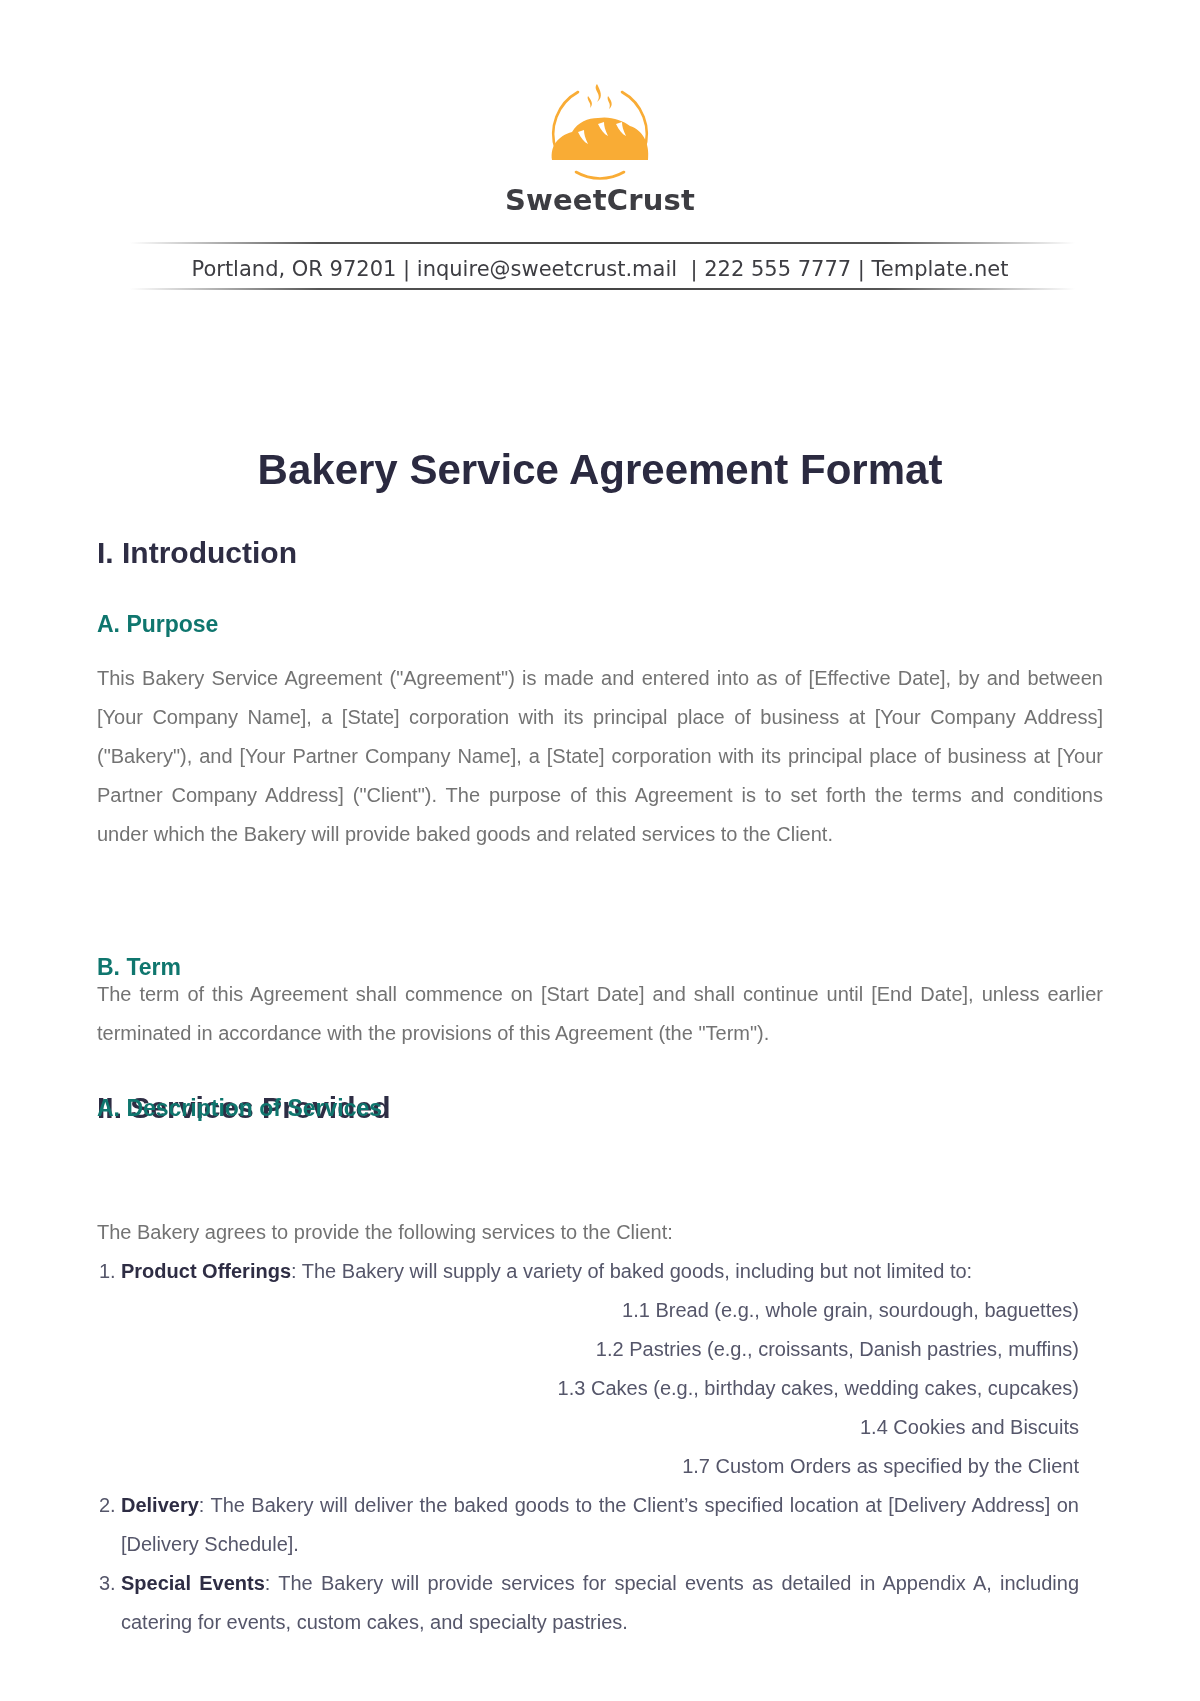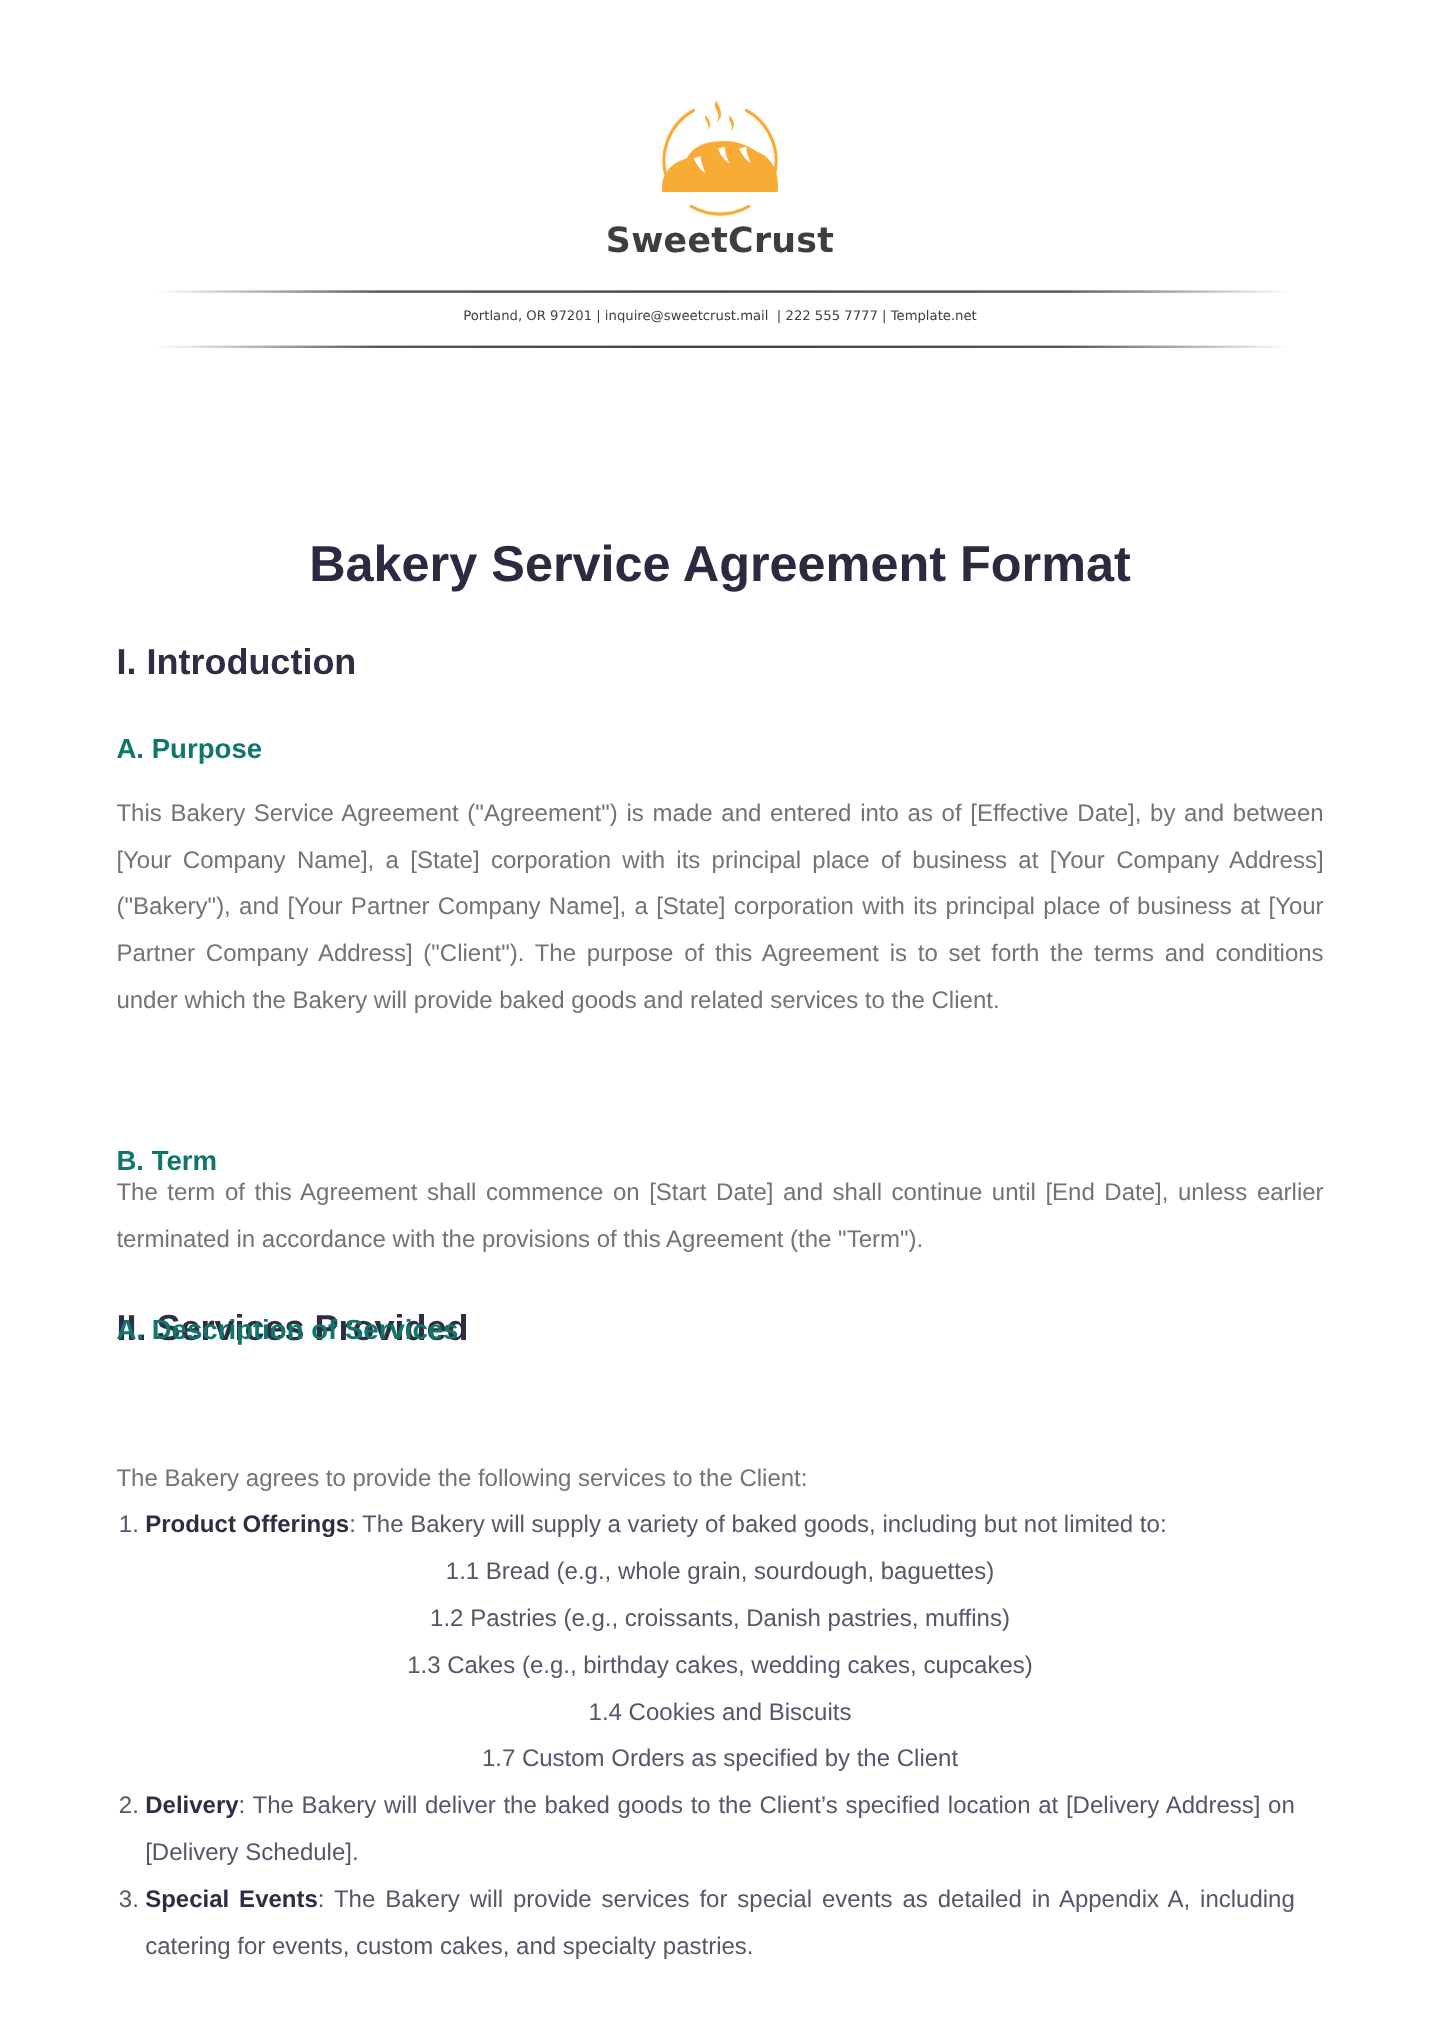--- a/index.html
+++ b/index.html
@@ -8,35 +8,35 @@
 
     .header { position: absolute; left: 0; top: 0; width: 1068px; height: 300px; }
     .logo { position: absolute; left: 548px; top: 80px; width: 104px; height: 104px; }
     .brand { position: absolute; left: 0; width: 1200px; top: 183px; text-align: center;
       font-family: "DejaVu Sans", sans-serif; font-weight: bold; font-size: 29px; color: #3d3d42; letter-spacing: 0.2px; }
     .rule { position: absolute; left: 130px; width: 945px; height: 2px;
       background: linear-gradient(to right, rgba(80,80,80,0) 0%, #555 20%, #444 50%, #555 80%, rgba(80,80,80,0) 100%); }
     .rule.top { top: 242px; }
     .rule.bottom { top: 288px; }
     .contact { position: absolute; left: 0; width: 1200px; top: 257px; text-align: center;
-      font-family: "DejaVu Sans", sans-serif; font-size: 11px; color: #3d3d42; white-space: pre; }
+      font-family: "DejaVu Sans", sans-serif; font-size: 21px; color: #3d3d42; white-space: pre; }
 
     .content { position: absolute; left: 97px; top: 0; width: 1006px; }
     .title { position: absolute; left: 0; width: 1006px; top: 446px; text-align: center;
       font-size: 42px; font-weight: bold; color: #2b2a40; }
     h2 { position: absolute; left: 0; font-size: 30px; font-weight: bold; color: #2e2d44; }
     h3 { position: absolute; left: 0; font-size: 23px; font-weight: bold; color: #0f766e; }
     .para { position: absolute; left: 0; width: 1006px; font-size: 20px; line-height: 39px;
       text-align: justify; color: #737373; }
     .para.left { text-align: left; }
     ol.list { position: absolute; left: 0; width: 982px; list-style: none; font-size: 20px; line-height: 39px; color: #55566a; }
     ol.list li { position: relative; padding-left: 24px; text-align: justify; }
     ol.list li .num { position: absolute; left: 2px; top: 0; }
     ol.list li b { color: #2e2d44; }
-    .sub { display: block; text-align: center; }
+    .sub { display: block; text-align: right; }
   </style>
 </head>
 <body>
 
 <div class="header">
   <svg class="logo" viewBox="0 0 104 104">
 
     <path d="M 30 12 A 48 48 0 0 0 8 70" fill="none" stroke="#f9ac35" stroke-width="2.6" stroke-linecap="round"></path>
     <path d="M 74 12 A 48 48 0 0 1 96 70" fill="none" stroke="#f9ac35" stroke-width="2.6" stroke-linecap="round"></path>
     <path d="M 28 92 A 48 48 0 0 0 76 92" fill="none" stroke="#f9ac35" stroke-width="2.6" stroke-linecap="round"></path>

